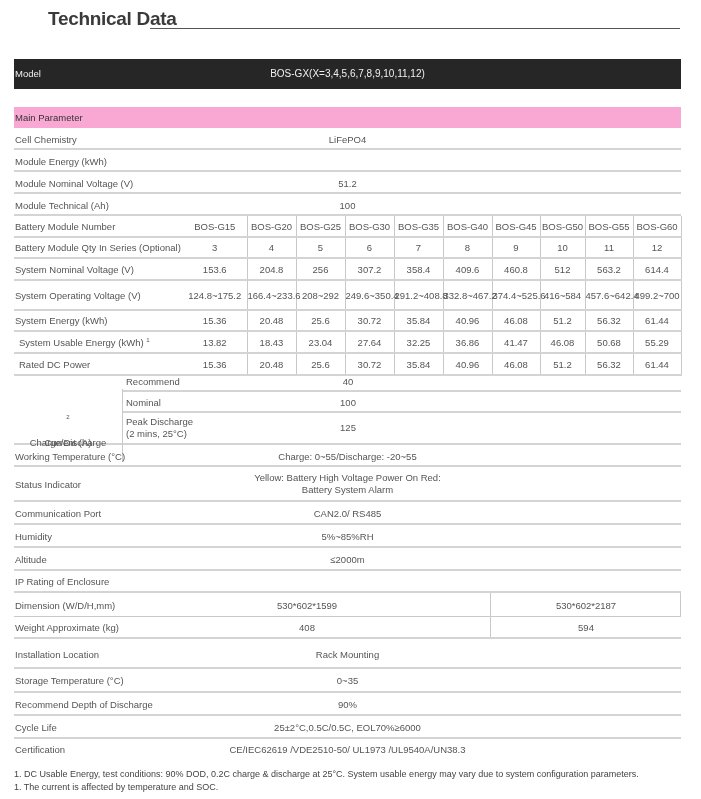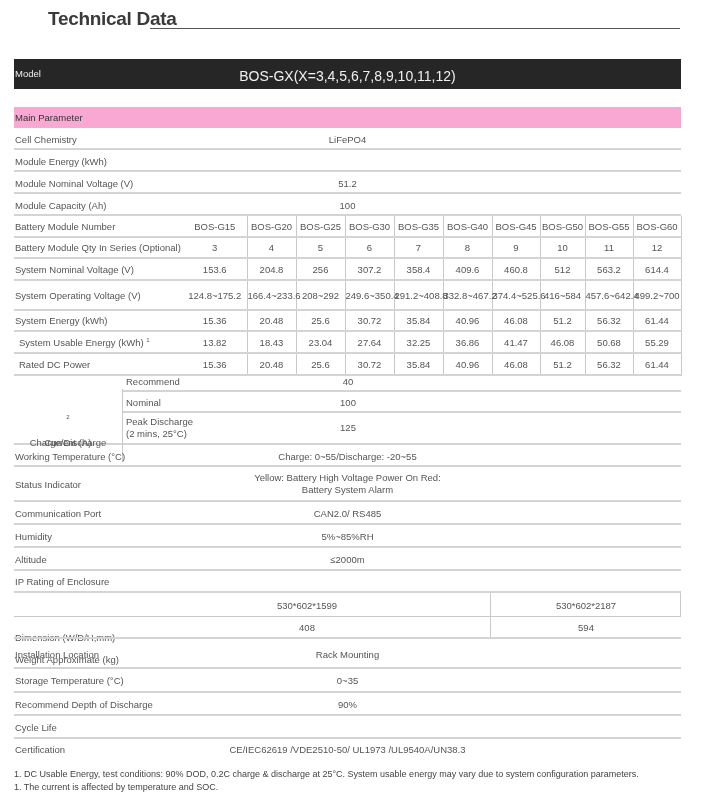--- a/index.html
+++ b/index.html
@@ -2,40 +2,40 @@
 <html><head>
 <meta charset="utf-8">
 <style>
   html, body { margin: 0; padding: 0; background: #ffffff; }
   body { width: 701px; height: 799px; position: relative; overflow: hidden;
          font-family: "Liberation Sans", "DejaVu Sans", sans-serif; color: #555; font-size: 9.5px; }
   .title { position: absolute; left: 18px; top: 8px; font-size: 19px; font-weight: bold; color: #3a3a3a; letter-spacing: -0.3px; margin-left: 30px; }
   .title-rule { position: absolute; left: 150px; top: 28px; width: 530px; height: 0; border-top: 1px solid #555; }
   .model-bar { position: absolute; left: 14px; top: 59px; width: 667px; height: 30px; background: #262626; color: #f0f0f0; }
   .model-bar .lbl { position: absolute; left: 1px; top: 9px; font-size: 9.5px; }
-  .model-bar .val { position: absolute; left: 0; width: 667px; top: 9px; text-align: center; font-size: 14px; }
+  .model-bar .val { position: absolute; left: 0; width: 667px; top: 9px; text-align: center; font-size: 10px; }
   .sect { position: absolute; left: 14px; top: 107px; width: 667px; height: 21px; background: #f9a8d4; color: #333; }
   .sect span { position: absolute; left: 1px; top: 5px; font-size: 9.5px; }
   .row { position: absolute; left: 14px; width: 667px; border-bottom: 2px solid #d4d4d4; box-sizing: border-box; }
   .row .k { position: absolute; left: 1px; font-size: 9.5px; white-space: nowrap; }
   .row .v { position: absolute; left: 0; width: 667px; text-align: center; font-size: 9.5px; }
   .grid { position: absolute; left: 14px; top: 216px; width: 667px; border-collapse: collapse; table-layout: fixed; }
   .grid td { border-bottom: 2px solid #d4d4d4; border-right: 1px solid #c9c9c9; text-align: center; font-size: 9.5px; padding: 0; line-height: 11px; color: #555; }
   .grid td.k { text-align: left; padding-left: 1px; border-right: none; white-space: nowrap; }
   .grid td.k.ind { padding-left: 5px; }
   .grid td:last-child { border-right: 1px solid #c9c9c9; }
   sup { font-size: 6px; vertical-align: top; position: relative; top: -2px; }
   .cur { position: absolute; left: 14px; top: 371px; width: 667px; height: 74px; border-bottom: 2px solid #d4d4d4; box-sizing: border-box; }
   .cur .left { position: absolute; left: 0; top: 18px; width: 108px; height: 72px; border-right: 1px solid #c9c9c9; }
   .cur .left span { position: absolute; left: 0; width: 108px; top: 24px; text-align: center; line-height: 12px; }
   .cur .sub { position: absolute; left: 109px; width: 558px; box-sizing: border-box; }
   .cur .sub .sk { position: absolute; left: 3px; line-height: 12px; }
   .cur .sub .sv { position: absolute; left: 0; width: 450px; margin-left: 0; text-align: center; }
   .split { position: absolute; left: 14px; width: 667px; box-sizing: border-box; }
-  .split .k { position: absolute; left: 1px; margin-top: 32px; }
+  .split .k { position: absolute; left: 1px; }
   .split .a { position: absolute; left: 110px; width: 366px; text-align: center; }
   .split .b { position: absolute; left: 477px; width: 190px; text-align: center; }
   .split .div { position: absolute; left: 476px; top: 0; bottom: 0; border-left: 1px solid #c9c9c9; }
   .foot { position: absolute; left: 14px; font-size: 9px; color: #444; white-space: nowrap; }
 </style>
 </head>
 <body>
 
 <div class="title">Technical Data</div>
 <div class="title-rule"></div>
@@ -54,21 +54,21 @@
   <span class="v" style="top:6px">LiFePO4</span>
 </div>
 <div class="row" style="top:150px;height:22px;">
   <span class="k" style="top:6px">Module Energy (kWh)</span>
 </div>
 <div class="row" style="top:172px;height:22px;">
   <span class="k" style="top:6px">Module Nominal Voltage (V)</span>
   <span class="v" style="top:6px">51.2</span>
 </div>
 <div class="row" style="top:194px;height:22px;">
-  <span class="k" style="top:6px">Module Capacity (Ah)</span>
+  <span class="k" style="top:6px">Module Technical (Ah)</span>
   <span class="v" style="top:6px">100</span>
 </div>
 
 <table class="grid">
   <colgroup>
     <col style="width:169px">
       <col style="width:64px">
       <col style="width:49px">
       <col style="width:49px">
       <col style="width:49px">
@@ -236,20 +236,21 @@
 <div class="row" style="top:669px;height:24px;">
   <span class="k" style="top:6px">Storage Temperature (°C)</span>
   <span class="v" style="top:6px">0~35</span>
 </div>
 <div class="row" style="top:693px;height:23px;">
   <span class="k" style="top:6px">Recommend Depth of Discharge</span>
   <span class="v" style="top:6px">90%</span>
 </div>
 <div class="row" style="top:716px;height:23px;">
   <span class="k" style="top:6px">Cycle  Life</span>
+  <span class="v" style="top:6px">25±2°C,0.5C/0.5C, EOL70%≥6000</span>
 </div>
 <div class="row" style="top:739px;height:22px;border-bottom:none;">
   <span class="k" style="top:5px">Certification</span>
   <span class="v" style="top:5px">CE/IEC62619 /VDE2510-50/ UL1973 /UL9540A/UN38.3</span>
 </div>
 
 <div class="foot" style="top:769px">1. DC Usable Energy, test conditions: 90% DOD, 0.2C charge &amp; discharge at 25°C. System usable energy may vary due to system configuration parameters.</div>
 <div class="foot" style="top:782px">1. The current is affected by temperature and SOC.</div>
 
 </body></html>

